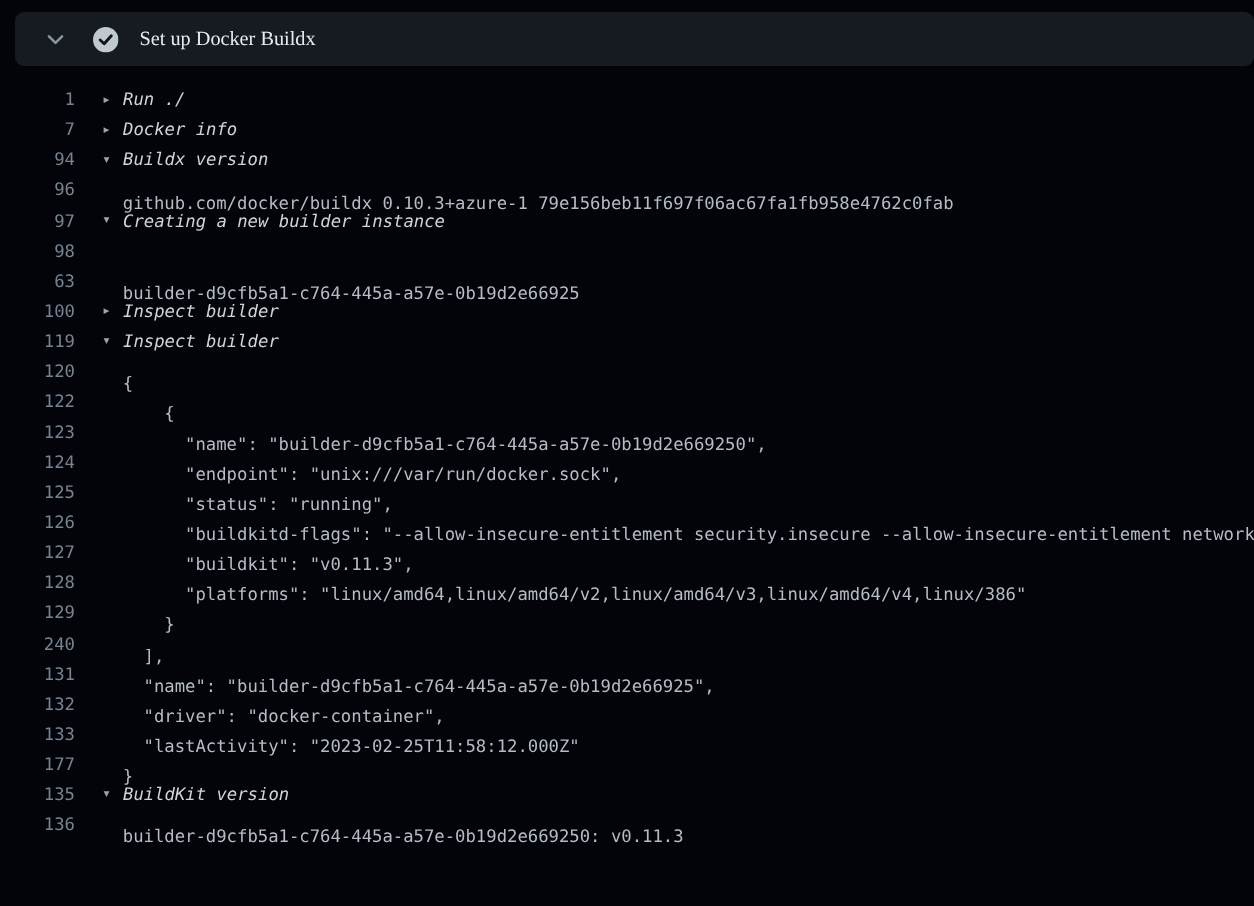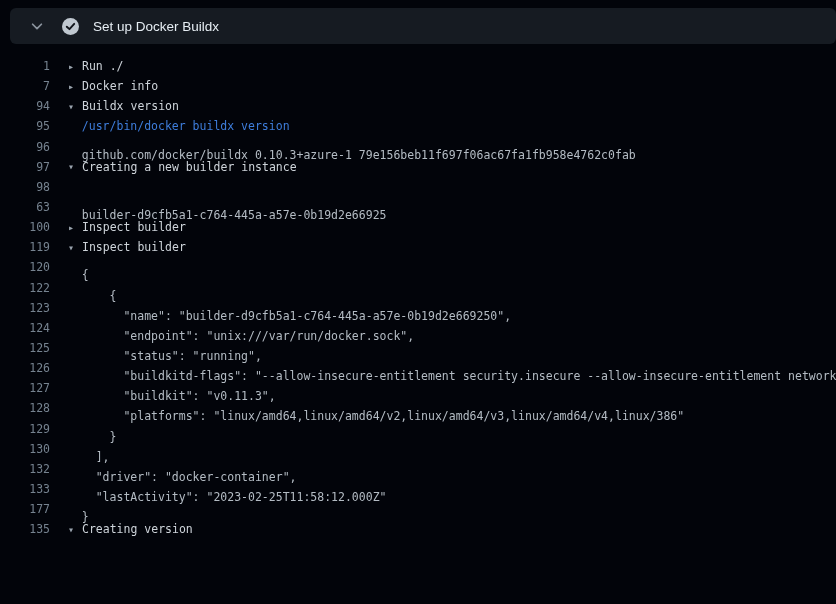--- a/index.html
+++ b/index.html
@@ -10,27 +10,27 @@
   *{margin:0;padding:0;box-sizing:border-box;}
   html,body{width:836px;height:604px;overflow:hidden;}
   body{background:var(--bg);font-family:"Liberation Sans",sans-serif;}
   .step-header{
     margin:8px 0 0 10px; height:36px; background:var(--header-bg);
     border-radius:6px; display:flex; align-items:center; padding:0 12px;
     cursor:pointer;
   }
   .chev{flex:none;color:var(--muted);margin-left:8px;display:flex;align-items:center;}
   .check{flex:none;margin-left:18px;display:flex;align-items:center;}
-  .step-title{margin-left:14px;color:var(--title);font-size:13.5px;font-weight:400;}
+  .step-title{margin-left:14px;color:var(--title);font-size:13.5px;font-weight:400;font-family:Liberation Serif, serif;}
   .log{margin-top:12px;font-family:"DejaVu Sans Mono","Liberation Mono",monospace;font-size:11.5px;}
   .row{display:flex;height:20.15px;align-items:center;white-space:pre;}
   .num{flex:none;width:50px;text-align:right;color:var(--num);cursor:pointer;}
   .content{margin-left:18px;display:flex;align-items:center;overflow:hidden;flex:1;}
   .arrow{flex:none;display:inline-block;width:14px;color:var(--arrow);font-size:10px;cursor:pointer;}
-  .t-group{color:var(--group);cursor:pointer;}
+  .t-group{color:var(--group);cursor:pointer;font-style:italic;}
   .t-command{color:var(--cmd);}
   .t-output{color:var(--out);margin-top:16px;}
 </style>
 </head>
 <body>
 
 <div>
   <div class="step-header">
     <span class="chev">
       <svg width="14" height="14" viewBox="0 0 16 16" fill="none" stroke="currentColor" stroke-width="2" stroke-linecap="round" stroke-linejoin="round">
@@ -42,35 +42,36 @@
         <circle cx="8" cy="8" r="8" fill="#c0c8d0"></circle>
         <path d="M4.5 8.2 L7 10.5 L11.5 5.5" fill="none" stroke="#11151b" stroke-width="1.8" stroke-linecap="round" stroke-linejoin="round"></path>
       </svg>
     </span>
     <span class="step-title">Set up Docker Buildx</span>
   </div>
   <div class="log" id="log">
       <div class="row"><span class="num">1</span><span class="content"><span class="arrow">▸</span><span class="t-group">Run ./</span></span></div>
       <div class="row"><span class="num">7</span><span class="content"><span class="arrow">▸</span><span class="t-group">Docker info</span></span></div>
       <div class="row"><span class="num">94</span><span class="content"><span class="arrow">▾</span><span class="t-group">Buildx version</span></span></div>
-      <div class="row"><span class="num">95</span><span class="content"><span class="t-command">  /usr/bin/docker buildx version</span></span></div>
       <div class="row"><span class="num">96</span><span class="content"><span class="t-output">  github.com/docker/buildx 0.10.3+azure-1 79e156beb11f697f06ac67fa1fb958e4762c0fab</span></span></div>
       <div class="row"><span class="num">97</span><span class="content"><span class="arrow">▾</span><span class="t-group">Creating a new builder instance</span></span></div>
       <div class="row"><span class="num">98</span></div>
       <div class="row"><span class="num">63</span><span class="content"><span class="t-output">  builder-d9cfb5a1-c764-445a-a57e-0b19d2e66925</span></span></div>
       <div class="row"><span class="num">100</span><span class="content"><span class="arrow">▸</span><span class="t-group">Inspect builder</span></span></div>
       <div class="row"><span class="num">119</span><span class="content"><span class="arrow">▾</span><span class="t-group">Inspect builder</span></span></div>
       <div class="row"><span class="num">120</span><span class="content"><span class="t-output">  {</span></span></div>
       <div class="row"><span class="num">122</span><span class="content"><span class="t-output">      {</span></span></div>
       <div class="row"><span class="num">123</span><span class="content"><span class="t-output">        "name": "builder-d9cfb5a1-c764-445a-a57e-0b19d2e669250",</span></span></div>
       <div class="row"><span class="num">124</span><span class="content"><span class="t-output">        "endpoint": "unix:///var/run/docker.sock",</span></span></div>
       <div class="row"><span class="num">125</span><span class="content"><span class="t-output">        "status": "running",</span></span></div>
       <div class="row"><span class="num">126</span><span class="content"><span class="t-output">        "buildkitd-flags": "--allow-insecure-entitlement security.insecure --allow-insecure-entitlement network.host",</span></span></div>
       <div class="row"><span class="num">127</span><span class="content"><span class="t-output">        "buildkit": "v0.11.3",</span></span></div>
       <div class="row"><span class="num">128</span><span class="content"><span class="t-output">        "platforms": "linux/amd64,linux/amd64/v2,linux/amd64/v3,linux/amd64/v4,linux/386"</span></span></div>
       <div class="row"><span class="num">129</span><span class="content"><span class="t-output">      }</span></span></div>
-      <div class="row"><span class="num">130</span><span class="content"><span class="t-output">    ],</span></span></div>
+      <div class="row"><span class="num">240</span><span class="content"><span class="t-output">    ],</span></span></div>
+      <div class="row"><span class="num">131</span><span class="content"><span class="t-output">    "name": "builder-d9cfb5a1-c764-445a-a57e-0b19d2e66925",</span></span></div>
       <div class="row"><span class="num">132</span><span class="content"><span class="t-output">    "driver": "docker-container",</span></span></div>
       <div class="row"><span class="num">133</span><span class="content"><span class="t-output">    "lastActivity": "2023-02-25T11:58:12.000Z"</span></span></div>
       <div class="row"><span class="num">177</span><span class="content"><span class="t-output">  }</span></span></div>
-      <div class="row"><span class="num">135</span><span class="content"><span class="arrow">▾</span><span class="t-group">Creating version</span></span></div>
+      <div class="row"><span class="num">135</span><span class="content"><span class="arrow">▾</span><span class="t-group">BuildKit version</span></span></div>
+      <div class="row"><span class="num">136</span><span class="content"><span class="t-output">  builder-d9cfb5a1-c764-445a-a57e-0b19d2e669250: v0.11.3</span></span></div>
     </div>
 </div>
 
 </body></html>

